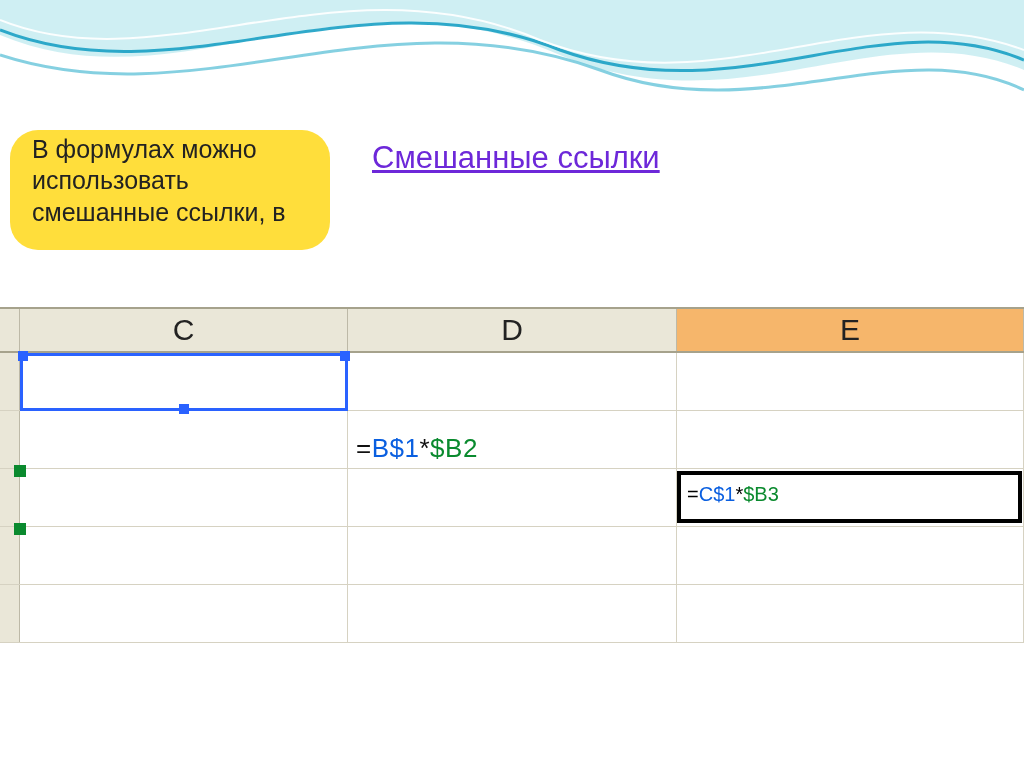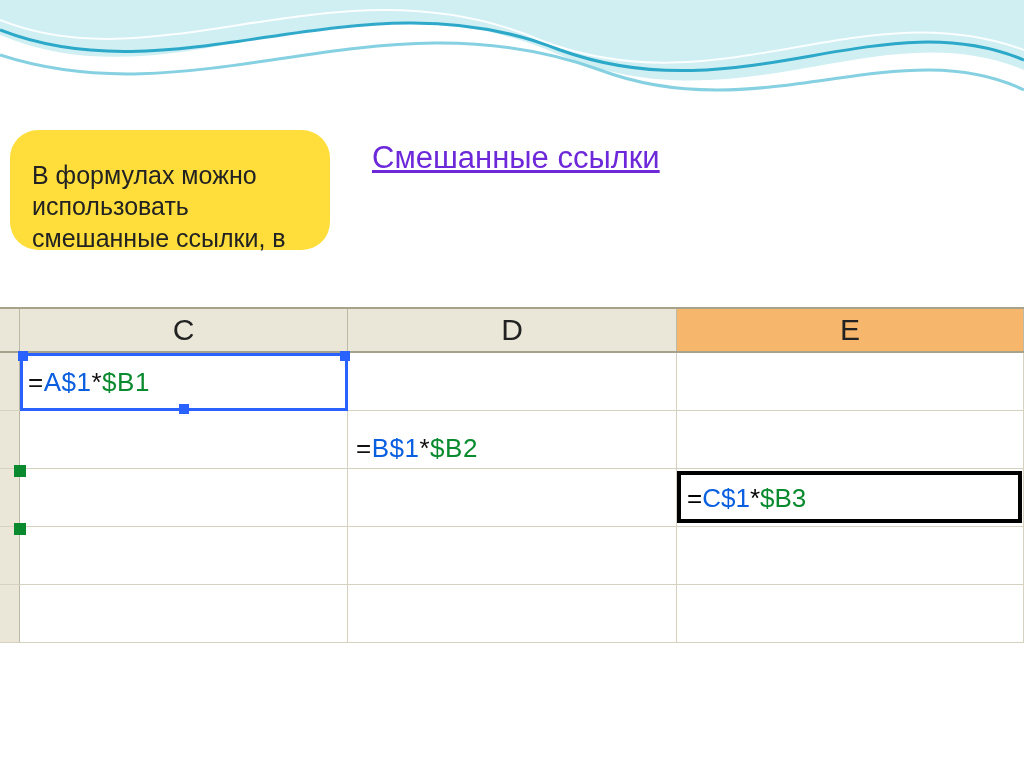--- a/index.html
+++ b/index.html
@@ -11,21 +11,21 @@
 
   
   .callout {
     position: absolute;
     top: 130px;
     left: 10px;
     width: 320px;
     height: 120px;
     background: #ffde3b;
     border-radius: 28px;
-    padding: 30px 22px 14px 22px;
+    padding: 4px 22px 14px 22px;
     font-size: 25px;
     line-height: 1.25;
     color: #222;
   }
 
   
   .title {
     position: absolute;
     top: 140px;
     left: 372px;
@@ -106,21 +106,21 @@
 
   
   .edit-e {
     position: absolute;
     border: 4px solid #000;
     background: #fff;
   }
   .edit-e .txt {
     position: absolute;
     left: 6px; top: 8px;
-    font-family: Arial; font-size: 26px;
+    font-family: Arial; font-size: 20px;
   }
   .edit-e .refA { color: #0a5fe0; }
   .edit-e .refB { color: #0a8a2e; }
 
 </style>
 </head>
 <body>
 
 <div class="slide">
 
@@ -181,23 +181,20 @@
         <div class="cell cell-d"></div>
         <div class="cell cell-e"></div>
       </div>
 
       <div class="sel-c">
         <div class="handle h-tl"></div>
         <div class="handle h-tr"></div>
         <div class="handle h-bm"></div>
       </div>
 
-      <div class="formula" style="top:14px; left:28px;">
-        <span>=</span><span class="refA">A$1</span><span>*</span><span class="refB">$B1</span>
-      </div>
 
       <div class="formula" style="top:80px; left:356px;">
         <span>=</span><span class="refA">B$1</span><span>*</span><span class="refB">$B2</span>
       </div>
 
       <div class="greenhandle" style="top:112px; left:14px;"></div>
       <div class="greenhandle" style="top:170px; left:14px;"></div>
 
       <div class="edit-e" style="top:118px; left:677px; width:345px; height:52px;">
         <div class="txt">

